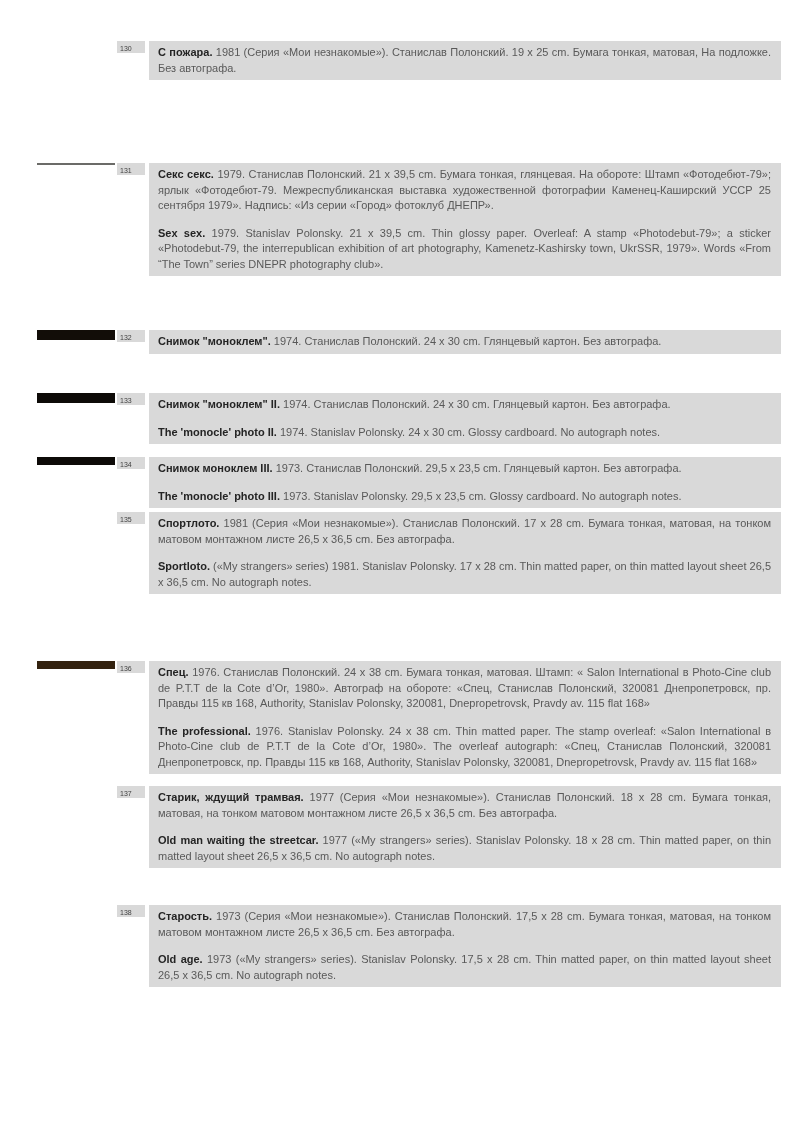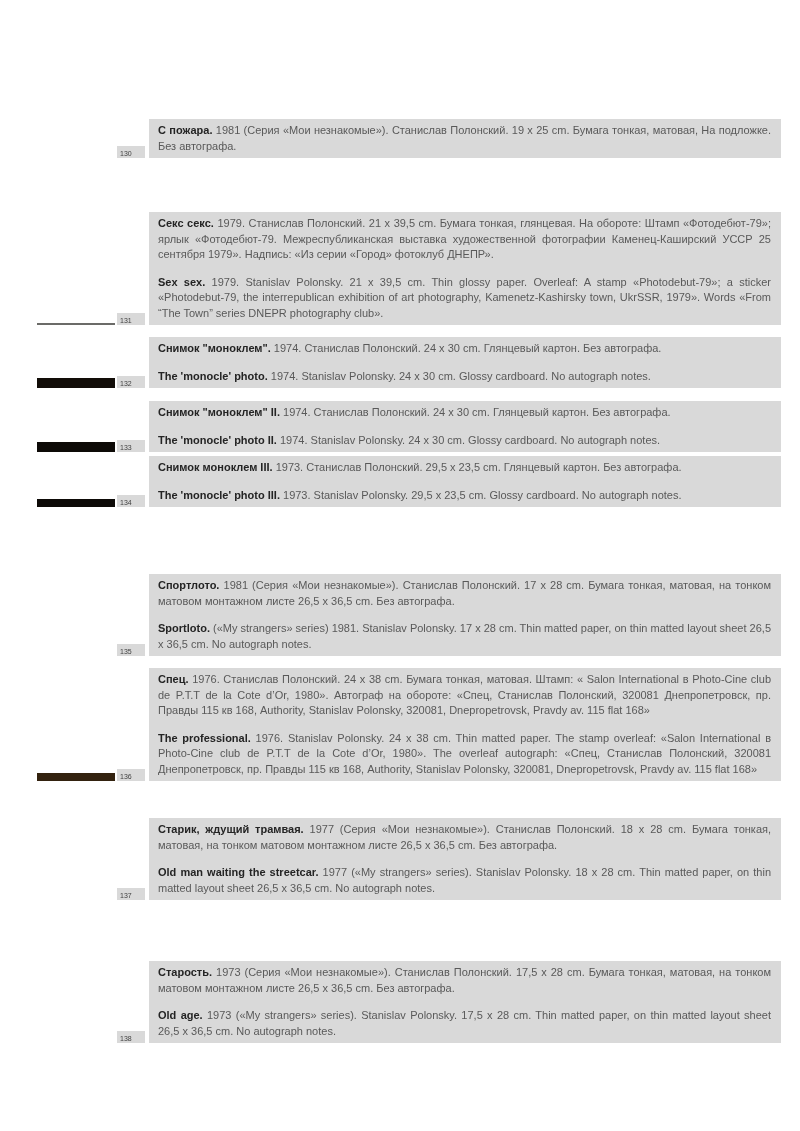--- a/index.html
+++ b/index.html
@@ -2,21 +2,21 @@
 <html><head>
 <meta charset="utf-8">
 <style>
   html,body { margin:0; padding:0; background:#ffffff; }
   body {
     width:800px; height:1131px; overflow:hidden;
     font-family:"Liberation Sans", sans-serif;
     -webkit-font-smoothing:antialiased;
   }
   .page { box-sizing:border-box; padding:41px 19px 0 37px; }
-  .row { display:flex; align-items:flex-end; margin-bottom:5px; }
+  .row { display:flex; align-items:flex-start; margin-bottom:5px; }
   .photo { flex:0 0 78px; width:78px; box-sizing:border-box; }
   .numcell {
     flex:0 0 28px; width:28px; margin-left:2px; margin-right:4px;
     background:#d9d9d9; box-sizing:border-box;
     font-size:7px; line-height:9px; color:#3f3f3f;
     padding:3px 0 0 3px;
   }
   .textcell {
     flex:1 1 auto; background:#d9d9d9; box-sizing:border-box;
     padding:4px 10px 4px 9px;
@@ -103,21 +103,20 @@
       <p class="para"><span class="tt">Секс секс.</span> <span>1979. Станислав Полонский. 21 x 39,5 cm. Бумага тонкая, глянцевая.  На обороте: Штамп «Фотодебют-79»; ярлык «Фотодебют-79. Межреспубликанская выставка художественной фотографии Каменец-Каширский УССР 25 сентября 1979». Надпись: «Из серии «Город» фотоклуб ДНЕПР».</span></p>
       <p class="para"><span class="tt">Sex sex.</span> <span>1979. Stanislav Polonsky. 21 x 39,5 cm. Thin glossy paper. Overleaf: A stamp «Photodebut-79»; a sticker «Photodebut-79, the interrepublican exhibition of art photography, Kamenetz-Kashirsky town, UkrSSR, 1979». Words «From “The Town” series DNEPR photography club».</span></p>
     </div>
   </div>
 
   <div class="row r132">
     <div class="photo ph132" title="sepia monocle-lens photo in dark frame, horizontal"></div>
     <div class="numcell"><span>132</span></div>
     <div class="textcell">
       <p class="para"><span class="tt">Снимок "моноклем".</span> <span>1974. Станислав Полонский. 24 x 30 cm. Глянцевый картон.  Без автографа.</span></p>
-      <p class="para"><span class="tt">The 'monocle' photo.</span> <span>1974. Stanislav Polonsky. 24 x 30 cm. Glossy cardboard. No autograph notes.</span></p>
     </div>
   </div>
 
   <div class="row r133">
     <div class="photo ph133" title="sepia monocle-lens photo in dark frame, horizontal"></div>
     <div class="numcell"><span>133</span></div>
     <div class="textcell">
       <p class="para"><span class="tt">Снимок "моноклем" II.</span> <span>1974. Станислав Полонский. 24 x 30 cm. Глянцевый картон.  Без автографа.</span></p>
       <p class="para"><span class="tt">The 'monocle' photo II.</span> <span>1974. Stanislav Polonsky. 24 x 30 cm. Glossy cardboard. No autograph notes.</span></p>
     </div>

